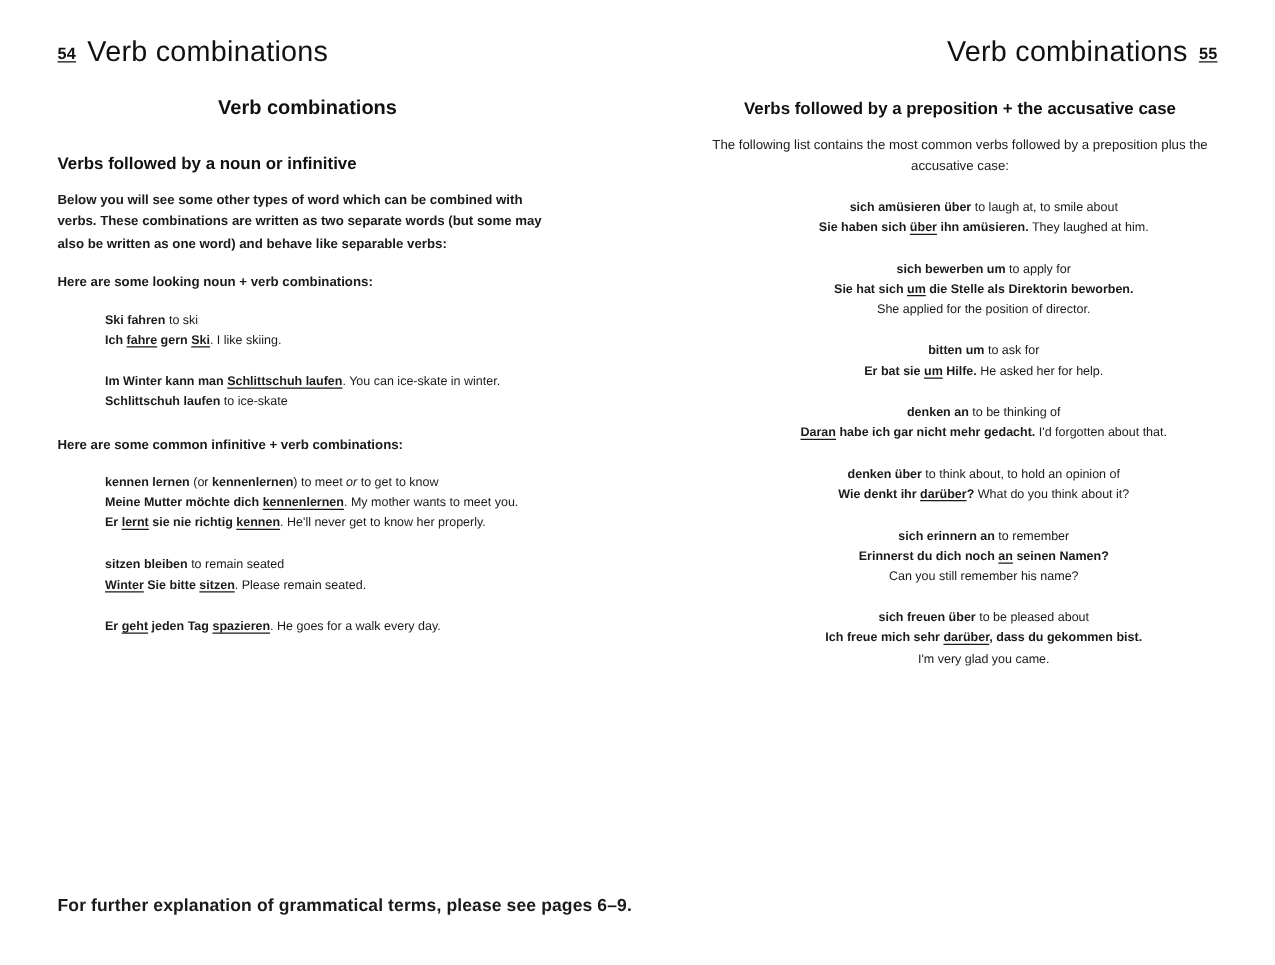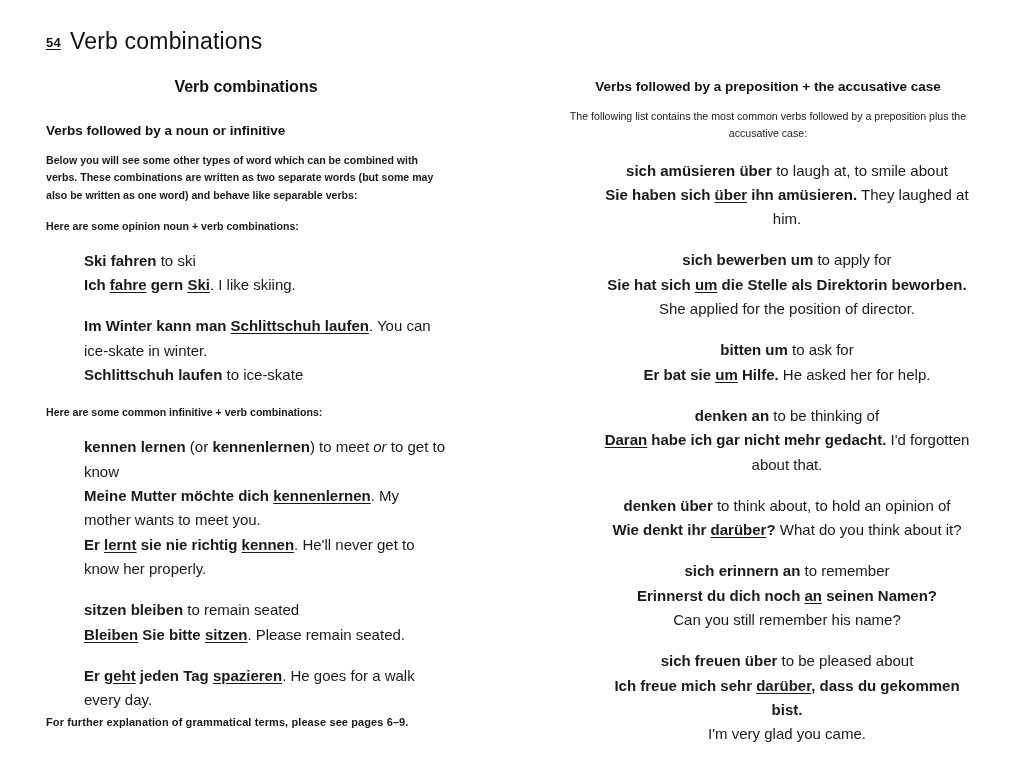--- a/index.html
+++ b/index.html
@@ -73,79 +73,82 @@
   p.body {
     font-size: 10.6px;
     line-height: 1.62;
     margin: 0 0 14px 0;
     color: #1a1a1a;
     font-weight: bold;
   }
   .example-block {
     margin: 0 0 17px 0;
     padding-left: 38px;
-    font-size: 15px;
+    font-size: 10px;
     line-height: 1.62;
   }
   .example-block .ln { display: block; }
   b { font-weight: 700; }
   u { text-decoration: underline; text-underline-offset: 1.5px; }
   i { font-style: italic; }
 
   .right-intro {
     font-size: 10.6px;
     line-height: 1.62;
     margin: 0 0 16px 0;
   }
 
   .footnote {
     position: absolute;
     left: 46px;
     top: 716px;
-    font-size: 11px;
+    font-size: 14px;
     font-weight: 700;
     color: #1a1a1a;
     letter-spacing: 0.1px;
   }
 </style>
 </head>
 <body>
 
 <div class="page">
 
   <div class="head head-left">
     <span class="folio folio-left">54</span><span>Verb combinations</span>
   </div>
 
+  <div class="head head-right">
+    <span>Verb combinations</span><span class="folio folio-right">55</span>
+  </div>
 
   <div class="col col-left">
     <h1 class="chapter-title">Verb combinations</h1>
     <h2 class="sec-title">Verbs followed by a noun or infinitive</h2>
     <p class="body">Below you will see some other types of word which can be combined with verbs. These combinations are written as two separate words (but some may also be written as one word) and behave like separable verbs:</p>
-    <p class="body">Here are some opinion noun + verb combinations:</p>
+    <p class="body">Here are some looking noun + verb combinations:</p>
     <div id="noun-examples">
         <div class="example-block">
           <span class="ln"><b>Ski fahren</b><span> to ski</span></span>
           <span class="ln"><b>Ich </b><b><u>fahre</u></b><b> gern </b><b><u>Ski</u></b><span>. I like skiing.</span></span>
         </div>
         <div class="example-block">
           <span class="ln"><b>Im Winter kann man </b><b><u>Schlittschuh laufen</u></b><span>. You can ice-skate in winter.</span></span>
           <span class="ln"><b>Schlittschuh laufen</b><span> to ice-skate</span></span>
         </div>
       </div>
     <p class="body">Here are some common infinitive + verb combinations:</p>
     <div id="infinitive-examples">
         <div class="example-block">
           <span class="ln"><b>kennen lernen</b><span> (or </span><b>kennenlernen</b><span>) to meet </span><i>or</i><span> to get to know</span></span>
           <span class="ln"><b>Meine Mutter möchte dich </b><b><u>kennenlernen</u></b><span>. My mother wants to meet you.</span></span>
           <span class="ln"><b>Er </b><b><u>lernt</u></b><b> sie nie richtig </b><b><u>kennen</u></b><span>. He'll never get to know her properly.</span></span>
         </div>
         <div class="example-block">
           <span class="ln"><b>sitzen bleiben</b><span> to remain seated</span></span>
-          <span class="ln"><b><u>Bleiben</u></b><b> Sie bitte </b><b><u>sitzen</u></b><span>. Please remain seated.</span></span>
+          <span class="ln"><b><u>Winter</u></b><b> Sie bitte </b><b><u>sitzen</u></b><span>. Please remain seated.</span></span>
         </div>
         <div class="example-block">
           <span class="ln"><b>Er </b><b><u>geht</u></b><b> jeden Tag </b><b><u>spazieren</u></b><span>. He goes for a walk every day.</span></span>
         </div>
       </div>
   </div>
 
   <div class="col col-right">
     <h2 class="sec-title right-first">Verbs followed by a preposition + the accusative case</h2>
     <p class="right-intro">The following list contains the most common verbs followed by a preposition plus the accusative case:</p>

